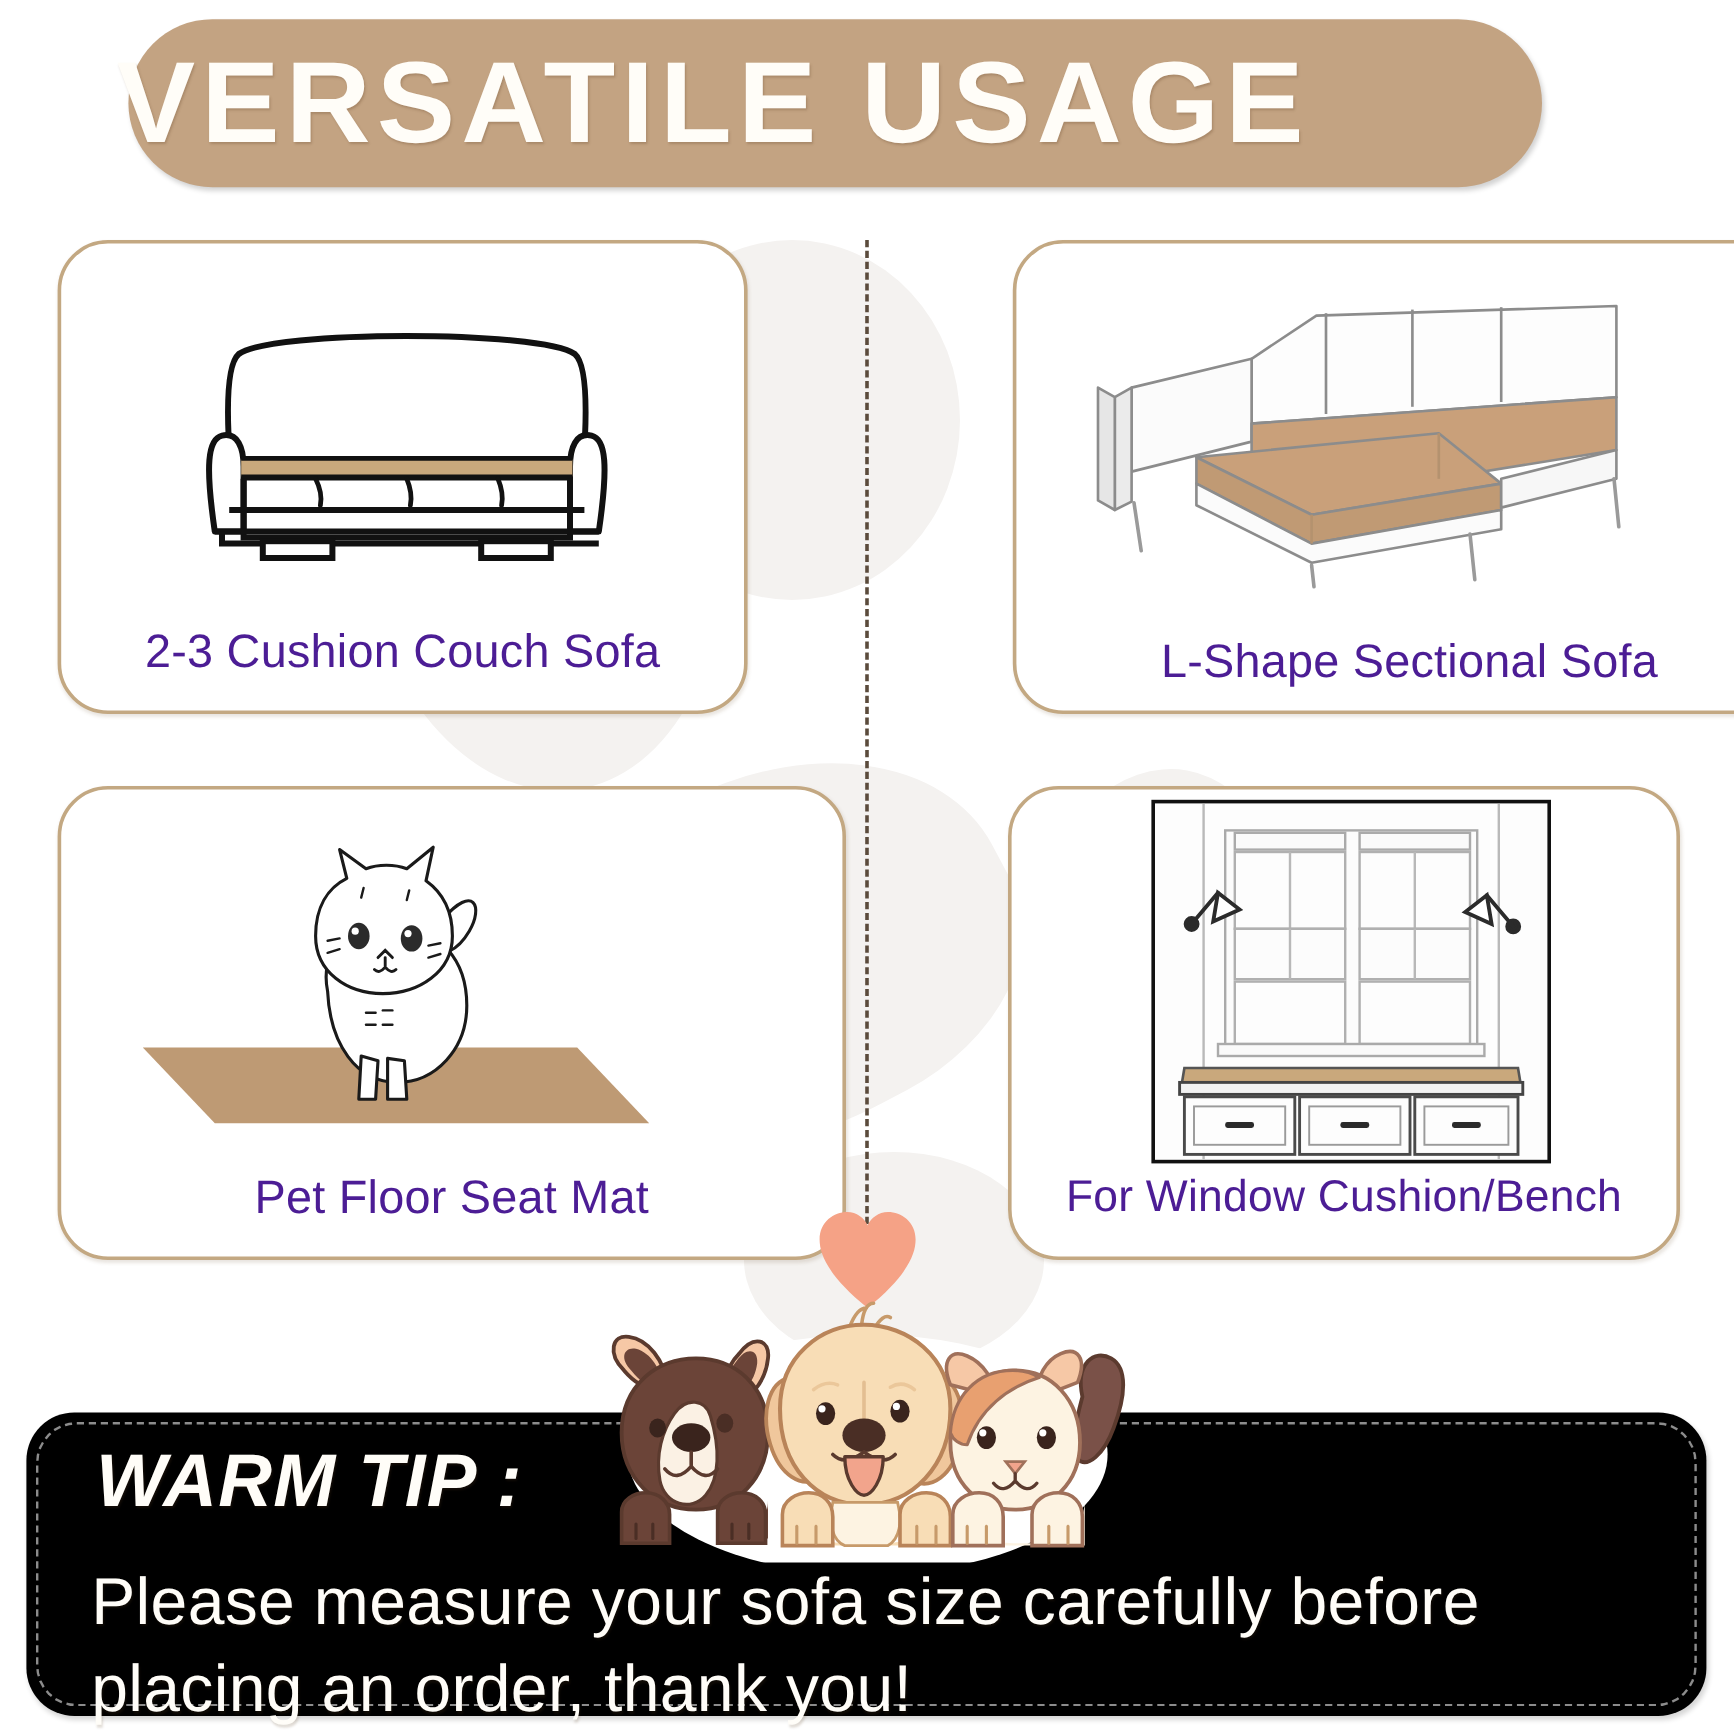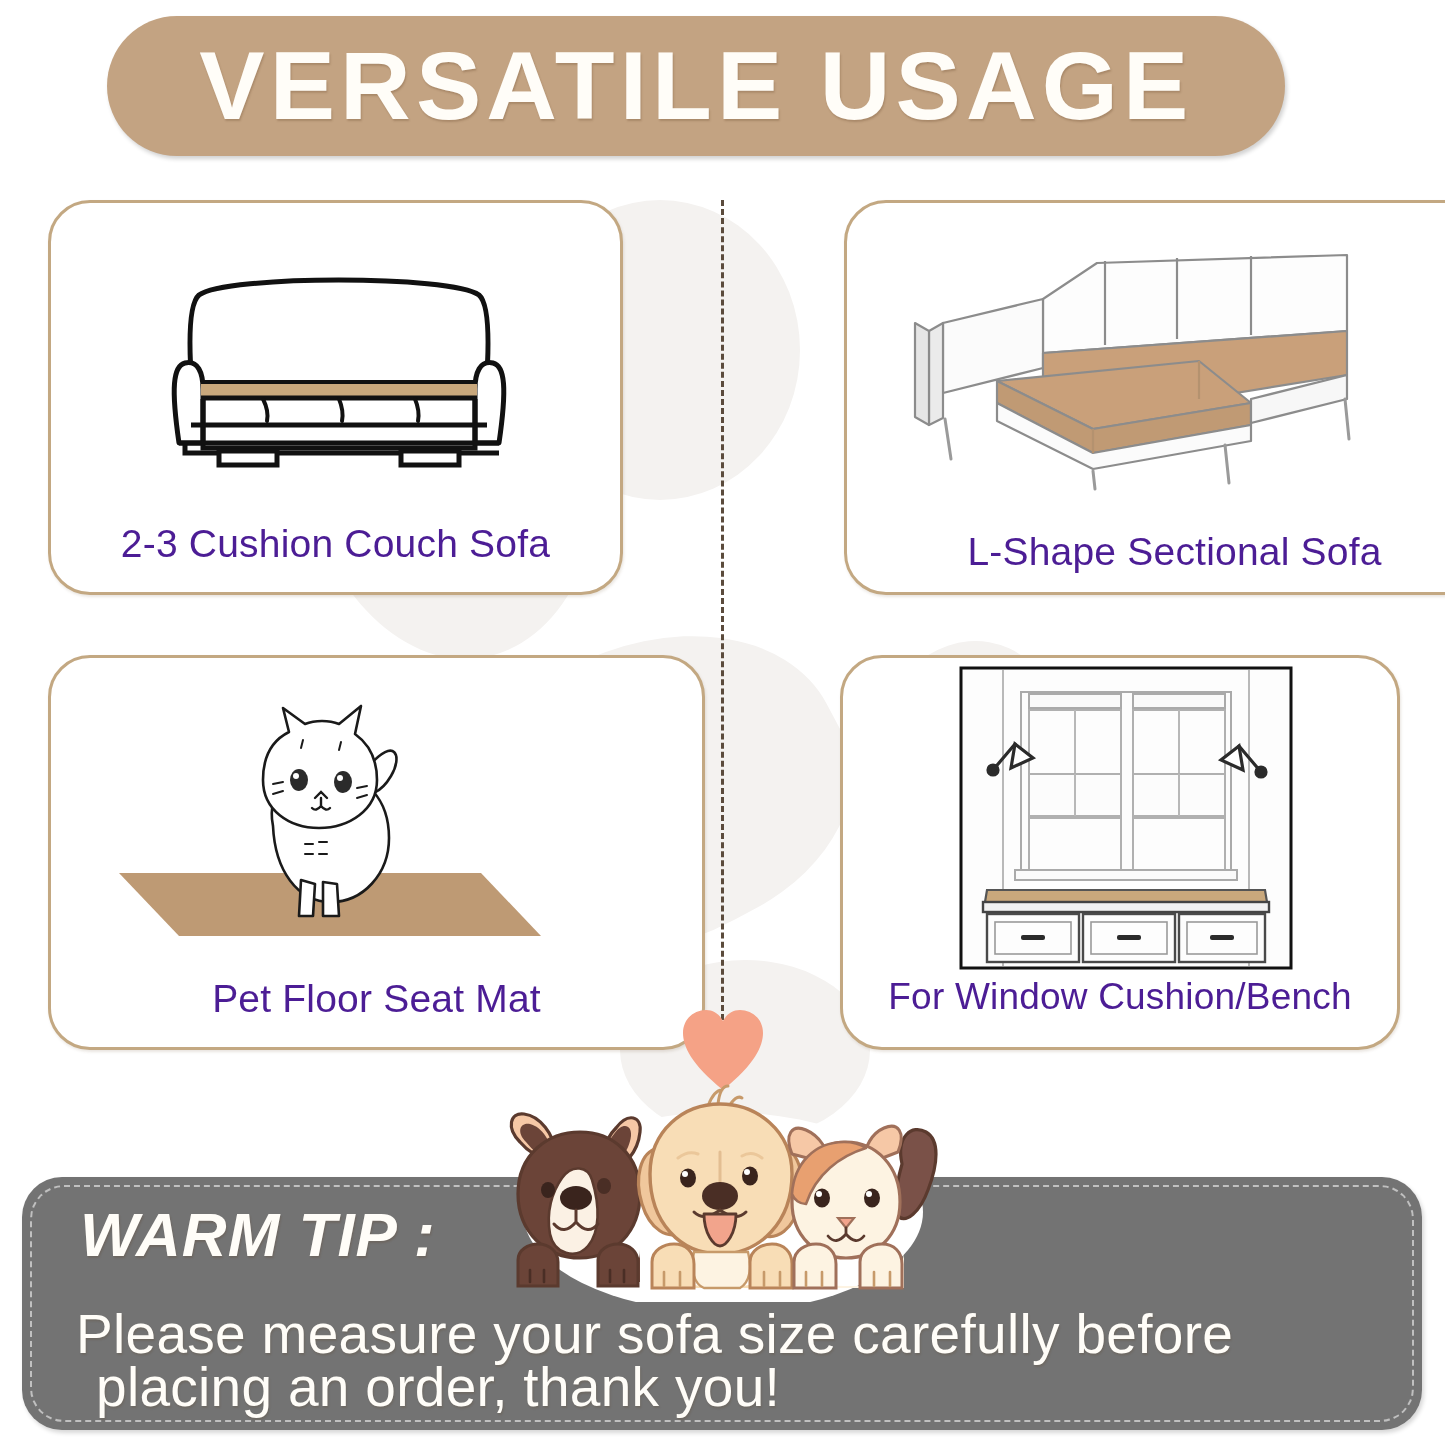--- a/index.html
+++ b/index.html
@@ -19,21 +19,21 @@
   .blob.b3{left:1080px;top:200px;width:330px;height:330px;}
   .blob.b4{left:430px;top:650px;width:420px;height:300px;transform:rotate(-28deg);border-radius:46% 54% 40% 60%;}
   .blob.b5{left:860px;top:640px;width:210px;height:280px;transform:rotate(10deg);}
   .blob.b6{left:620px;top:960px;width:250px;height:180px;}
 
   
   .banner{
     position:absolute;left:107px;top:16px;width:1178px;height:140px;
     background:#C3A382;border-radius:70px;z-index:3;
     box-shadow:2px 3px 4px rgba(0,0,0,.18);
-    display:flex;align-items:center;justify-content:center;
+    display:flex;align-items:center;justify-content:flex-start;
   }
   .banner-title{
     color:#FFFDF8;font-size:96px;font-weight:bold;letter-spacing:5px;
     transform:scaleX(1.02);
     font-family:"Liberation Sans", sans-serif;
     text-shadow:1px 2px 2px rgba(90,60,30,.25);
     white-space:nowrap;
   }
 
   
@@ -65,41 +65,41 @@
 
   
   .heart-wrap{position:absolute;left:679px;top:1008px;width:88px;height:84px;z-index:4;}
 
   
   .pets{position:absolute;left:492px;top:1082px;width:462px;height:220px;z-index:6;}
 
   
   .tip{
     position:absolute;left:22px;top:1177px;width:1400px;height:253px;
-    background:#737373;border-radius:40px;z-index:5;
+    background:#000000;border-radius:40px;z-index:5;
     box-shadow:2px 3px 4px rgba(0,0,0,.16);
   }
   .tip-dash{
     position:absolute;left:8px;top:8px;right:8px;bottom:8px;
     border:2px dashed rgba(255,255,255,.55);border-radius:34px;
     pointer-events:none;
   }
   .tip-head{
     position:absolute;left:58px;top:22px;
     color:#FFFDF8;font-size:62px;font-weight:bold;font-style:italic;
     letter-spacing:1px;white-space:nowrap;
     text-shadow:1px 2px 2px rgba(90,60,30,.22);
   }
   .tip-line{
     position:absolute;left:54px;color:#FFFDF8;font-size:55px;
     letter-spacing:.3px;white-space:nowrap;
     text-shadow:1px 2px 2px rgba(90,60,30,.18);
   }
   .tip-l1{top:125px;}
-  .tip-l2{top:178px;margin-left:20px;}
+  .tip-l2{top:198px;}
 </style>
 </head>
 <body>
 
 <div id="root">
 
   <div class="blob b1"></div>
   <div class="blob b2"></div>
   <div class="blob b3"></div>
   <div class="blob b4"></div>

